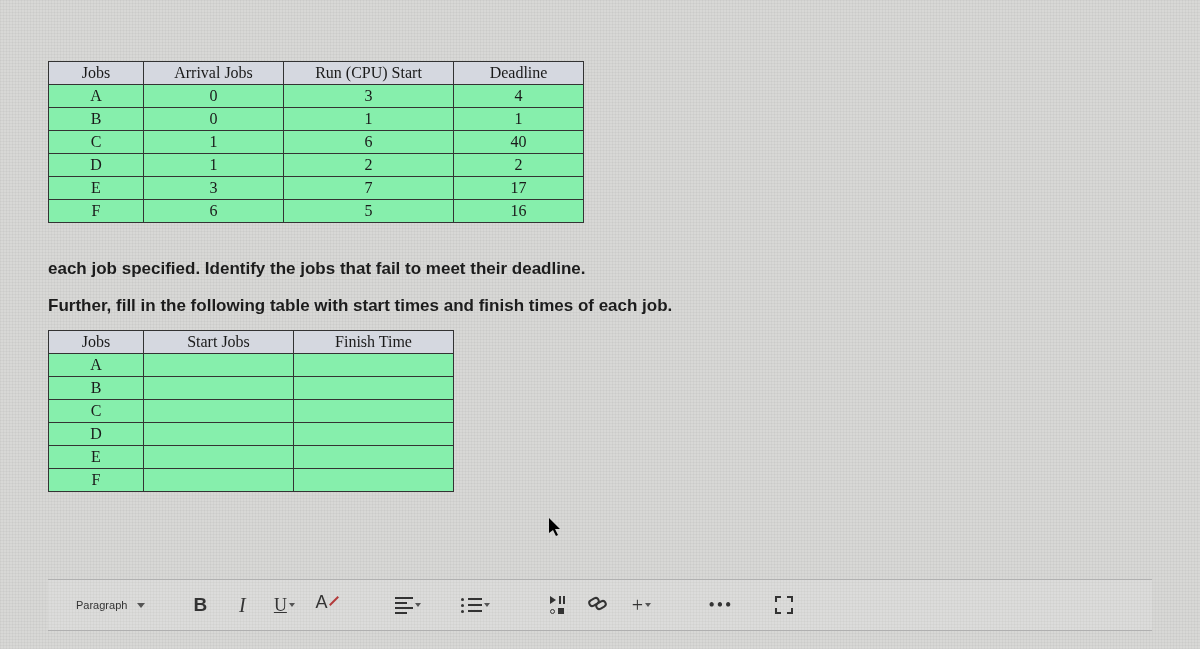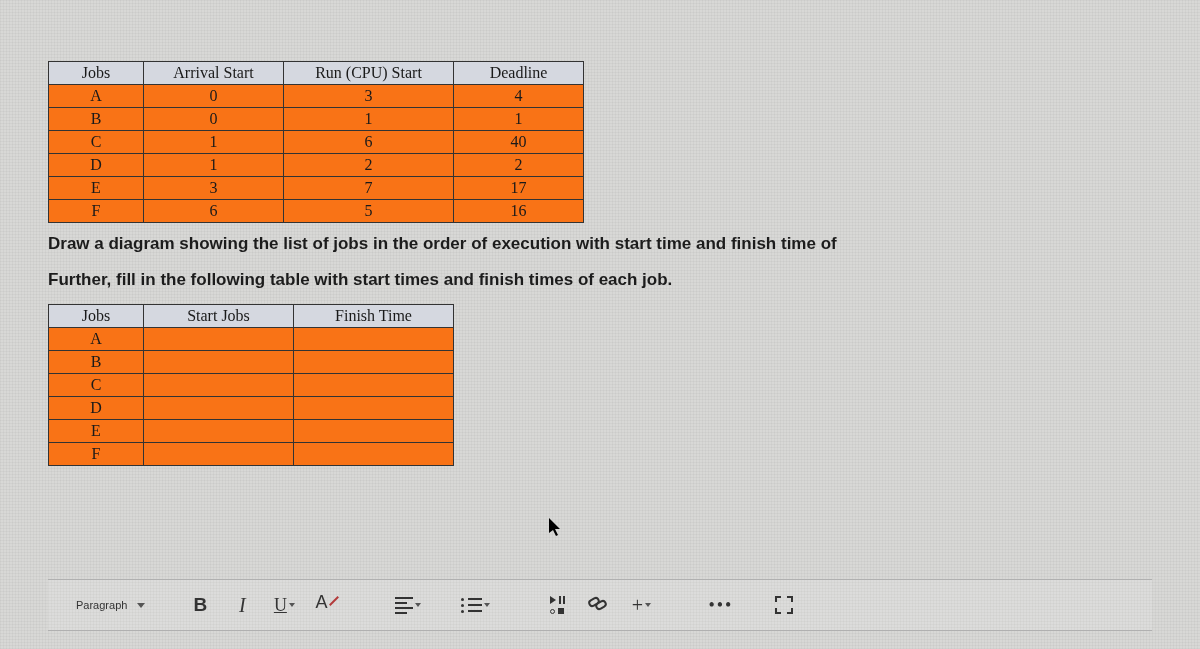--- a/index.html
+++ b/index.html
@@ -10,21 +10,21 @@
       repeating-linear-gradient(0deg, rgba(100,100,100,0.06) 0 1px, transparent 1px 3px),
       repeating-linear-gradient(90deg, rgba(100,100,100,0.06) 0 1px, transparent 1px 3px);
     color: #1a1a1a;
     padding: 18px 48px 0 48px;
     position: relative;
   }
   .intro { font-size: 18px; font-weight: 700; color: #1c1c1c; line-height: 1.6; margin-bottom: 14px; }
 
   table.job-table, table.result-table {
     border-collapse: collapse;
-    background: #f97316;
+    background: #86efac;
     margin-bottom: 8px;
   }
   table.job-table th, table.job-table td,
   table.result-table th, table.result-table td {
     border: 1.5px solid #333;
     padding: 2px 10px;
     text-align: center;
     font-size: 16px;
     font-family: Georgia, "Times New Roman", serif;
     font-weight: 400;
@@ -128,21 +128,21 @@
 <body>
 
 <div class="intro">
   <br>
 </div>
 
 <table class="job-table">
   <thead>
     <tr>
       <th class="col-job">Jobs</th>
-      <th class="col-arr">Arrival Start</th>
+      <th class="col-arr">Arrival Jobs</th>
       <th class="col-run">Run (CPU) Start</th>
       <th class="col-dl">Deadline</th>
     </tr>
   </thead>
   <tbody>
     <tr>
       <td>A</td>
       <td>0</td>
       <td>3</td>
       <td>4</td>
@@ -174,21 +174,22 @@
     <tr>
       <td>F</td>
       <td>6</td>
       <td>5</td>
       <td>16</td>
     </tr>
   </tbody>
 </table>
 
 <div class="mid-text">
-  <span>Draw a diagram showing the list of jobs in the order of execution with start time and finish time of</span><br>
+  <br>
+  <span>each job specified. Identify the jobs that fail to meet their deadline.</span>
 </div>
 
 <div class="mid-text2">Further, fill in the following table with start times and finish times of each job.</div>
 
 <table class="result-table">
   <thead>
     <tr>
       <th class="col-job">Jobs</th>
       <th class="col-st">Start Jobs</th>
       <th class="col-ft">Finish Time</th>

